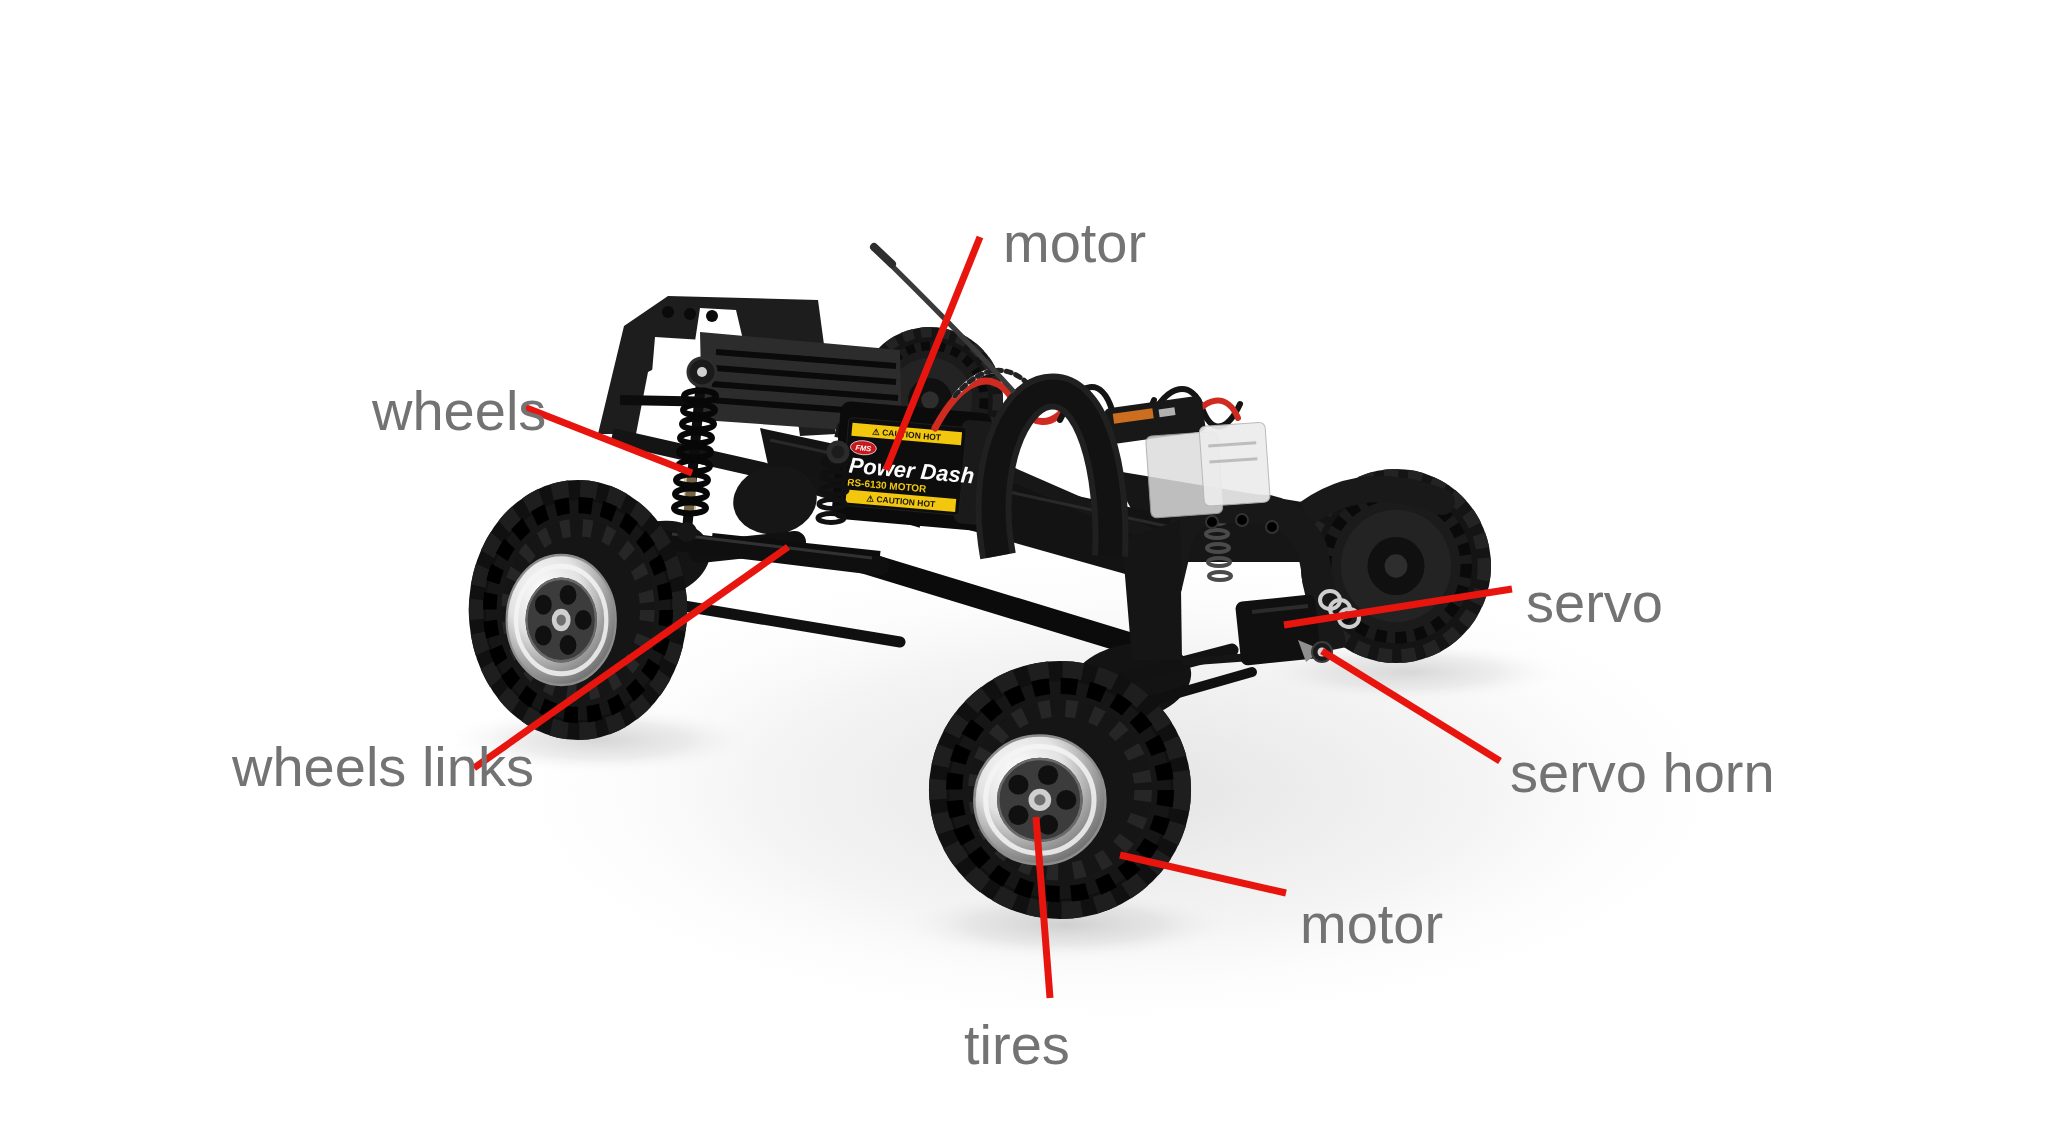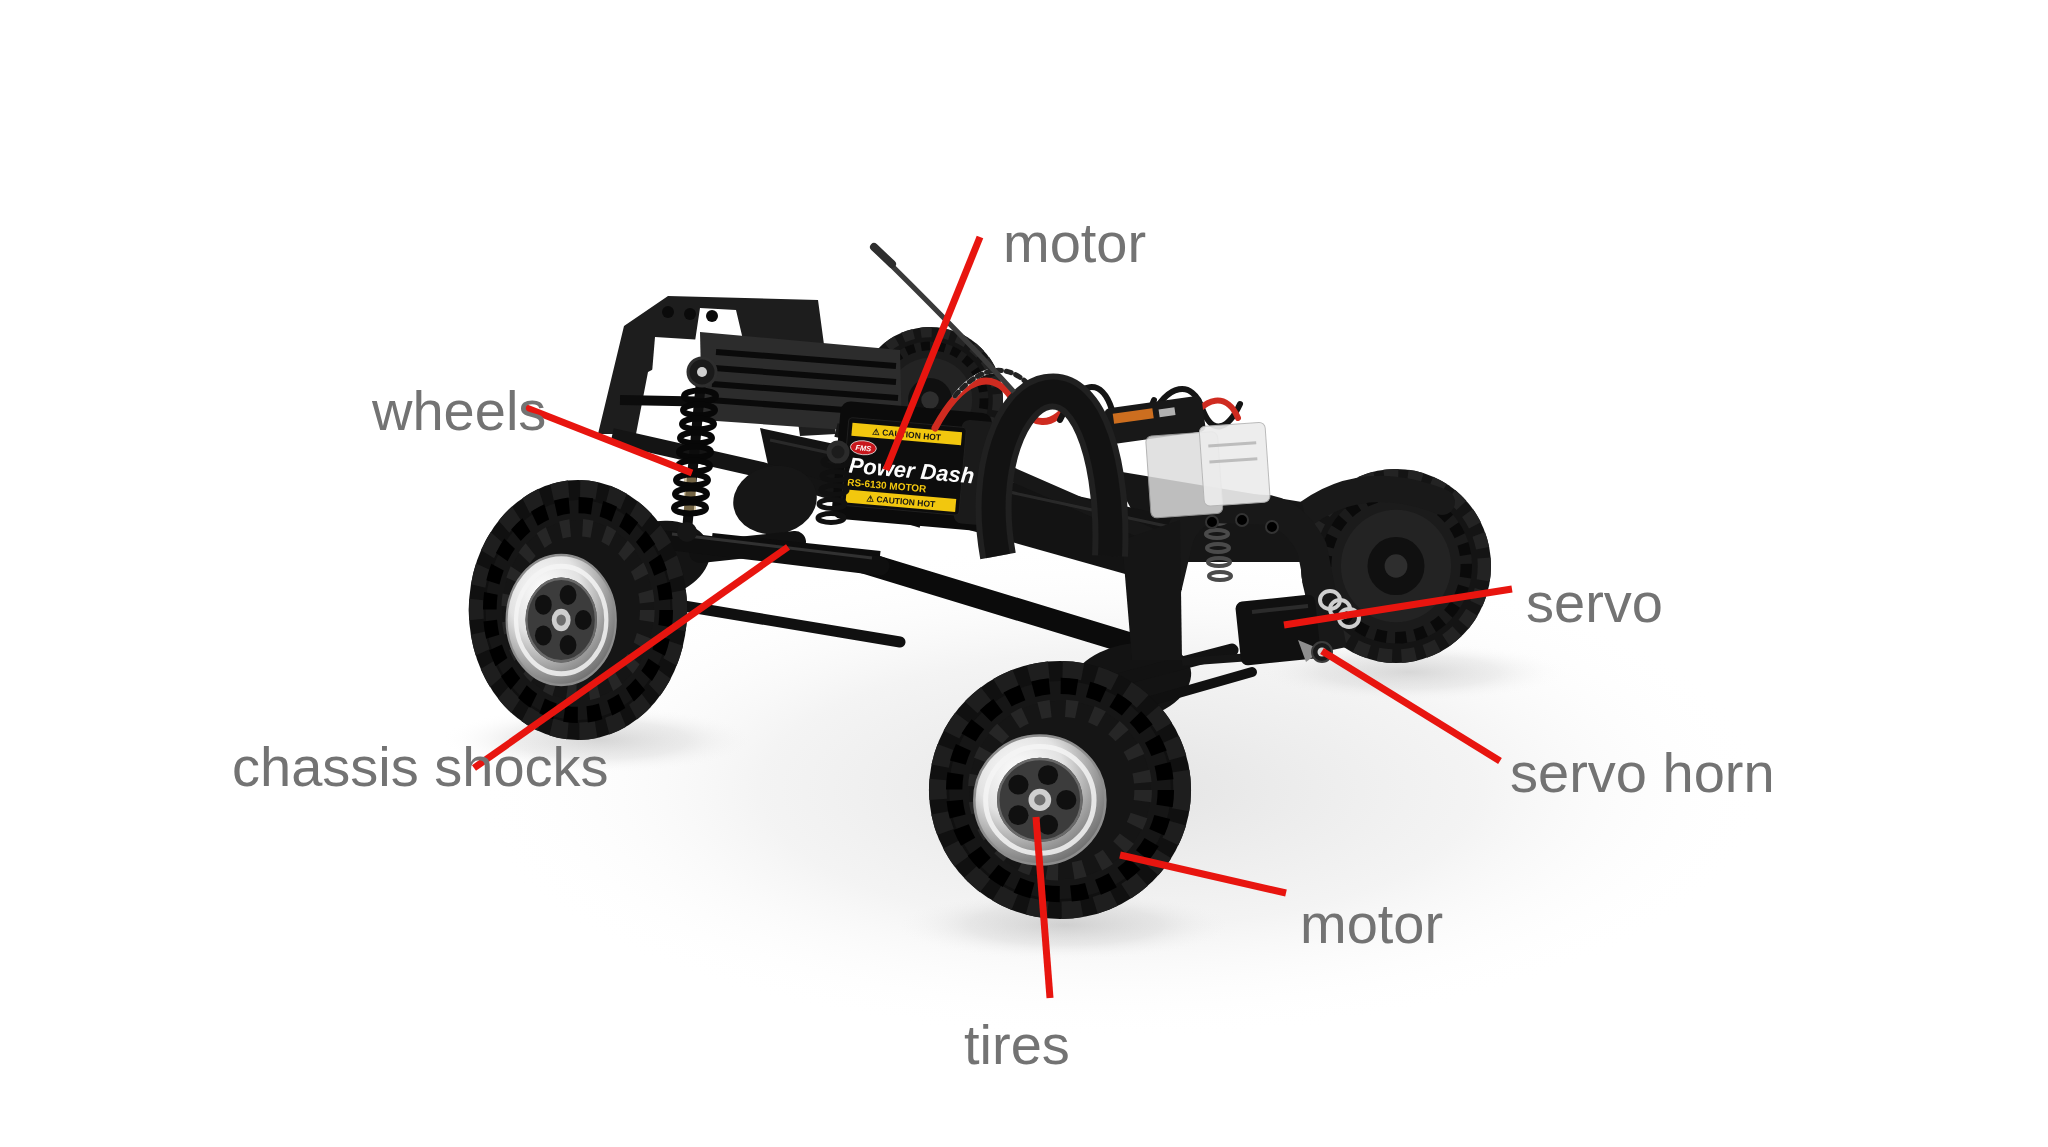--- a/index.html
+++ b/index.html
@@ -242,17 +242,17 @@
     <line x1="474" y1="768" x2="788" y2="547"></line>
     <line x1="1286" y1="893" x2="1120" y2="855"></line>
     <line x1="1050" y1="998" x2="1036" y2="817"></line>
   </g>
 </svg>
 
 <div class="label" style="left:1003px;top:212px;">motor</div>
 <div class="label" style="left:372px;top:380px;">wheels</div>
 <div class="label" style="left:1526px;top:572px;text-align:center;">servo</div>
 <div class="label" style="left:1510px;top:742px;">servo horn</div>
-<div class="label" style="left:232px;top:736px;">chassis shocks</div>
+<div class="label" style="left:232px;top:736px;">wheels links</div>
 <div class="label" style="left:1300px;top:893px;">motor</div>
 <div class="label" style="left:964px;top:1014px;">tires</div>
 
 </div>
 
 </body></html>

